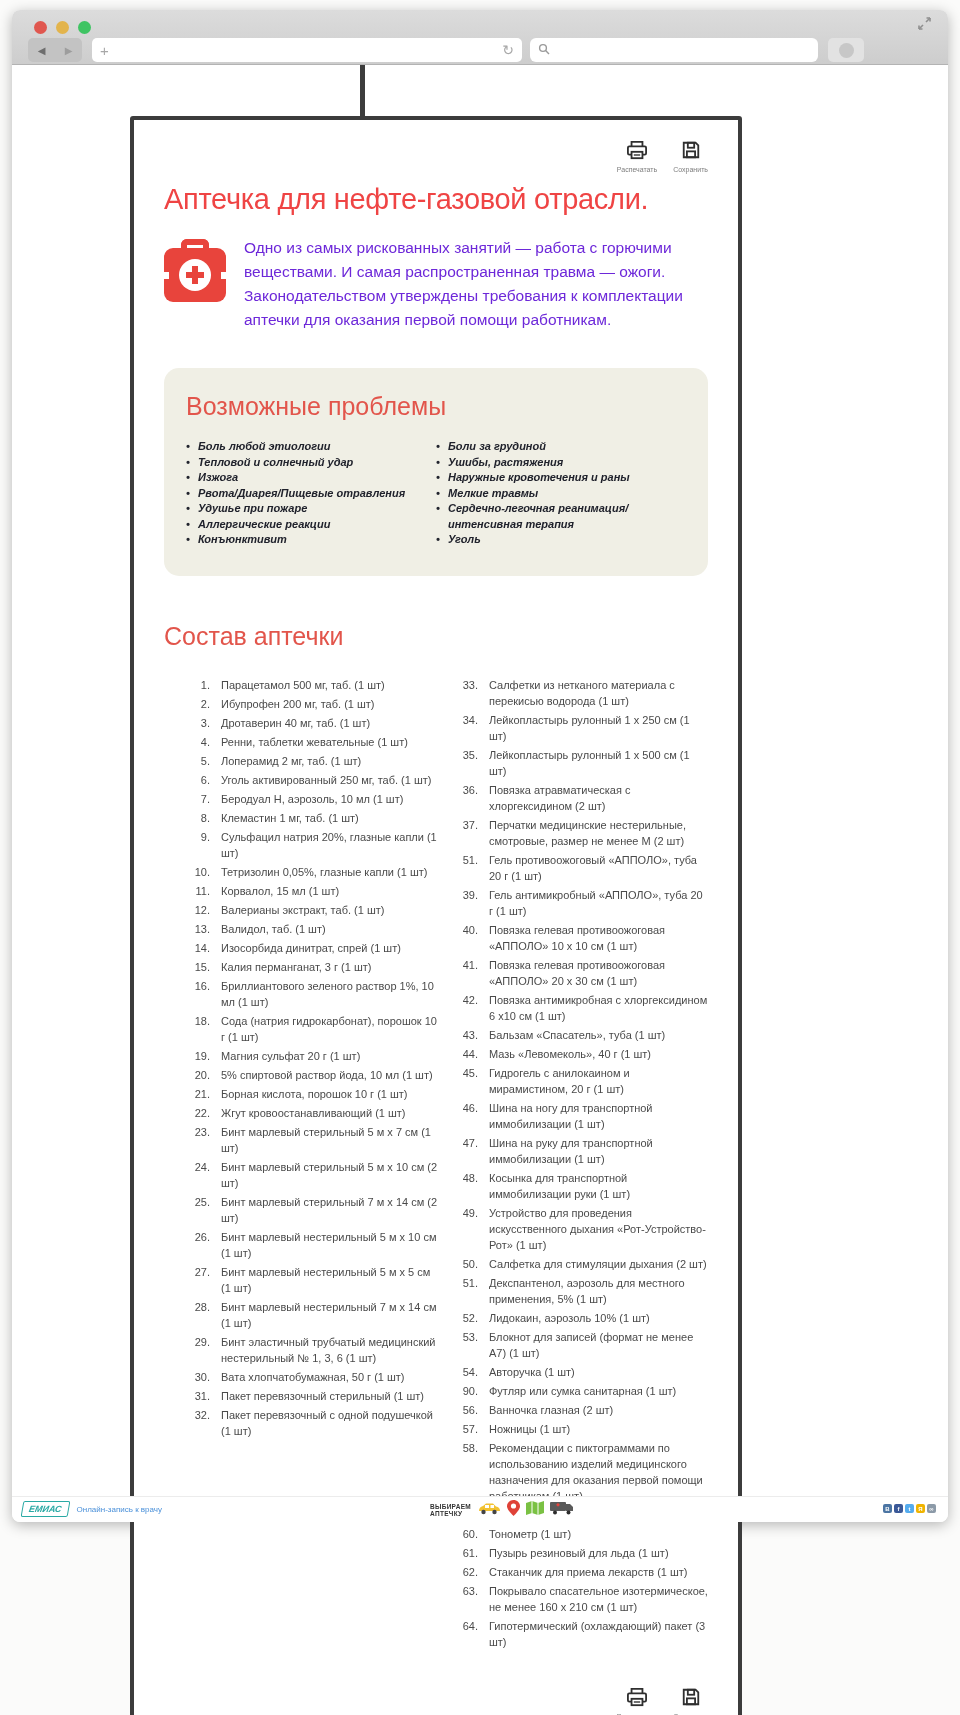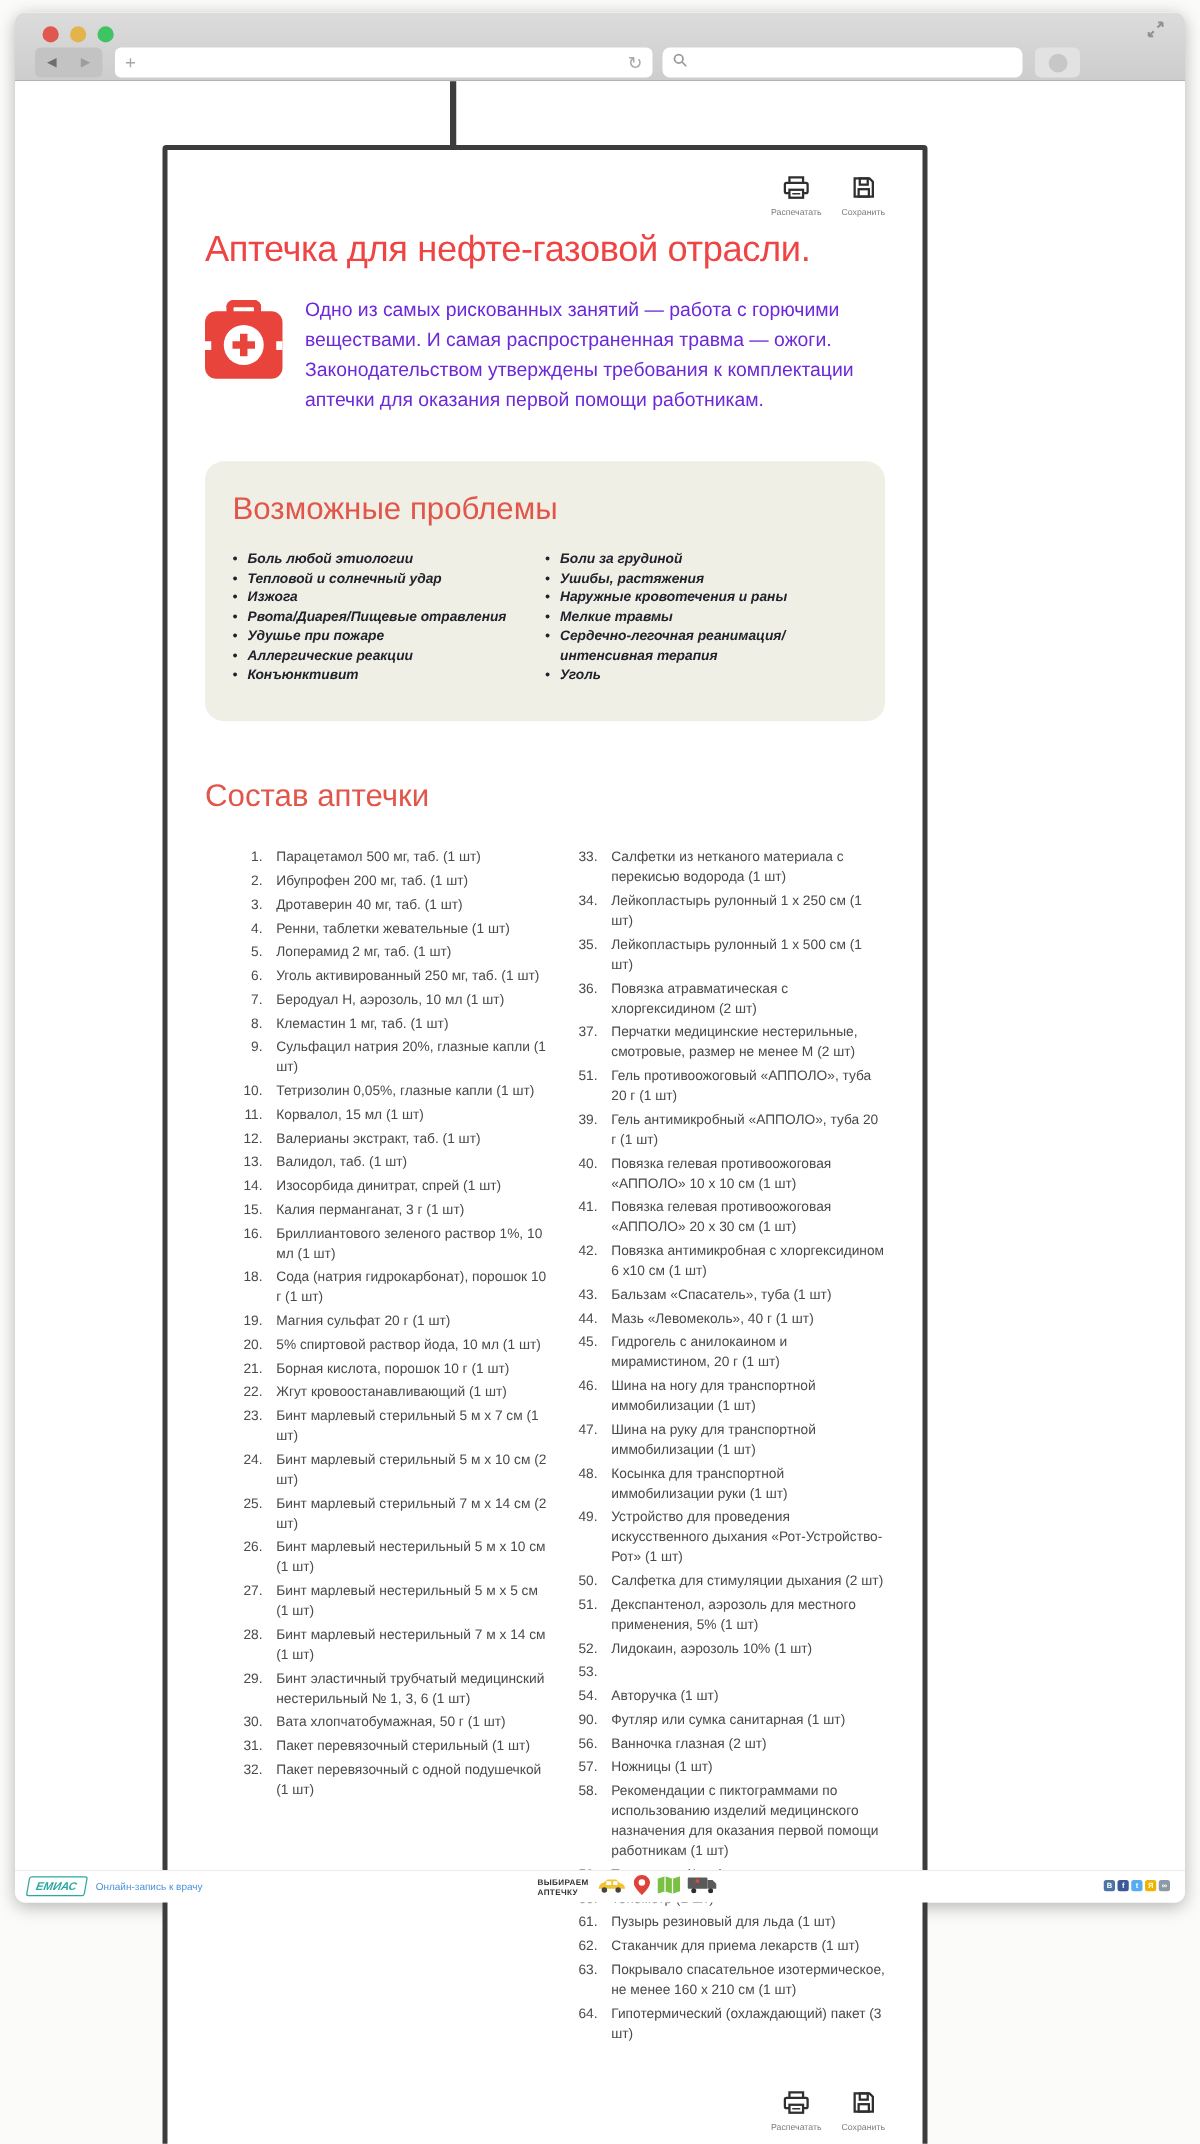--- a/index.html
+++ b/index.html
@@ -440,20 +440,21 @@
           <li class="kit-item">
             <span class="kit-num">51.</span>
             <span class="kit-text">Декспантенол, аэрозоль для местного применения, 5% (1 шт)</span>
           </li>
           <li class="kit-item">
             <span class="kit-num">52.</span>
             <span class="kit-text">Лидокаин, аэрозоль 10% (1 шт)</span>
           </li>
           <li class="kit-item">
             <span class="kit-num">53.</span>
+            <span class="kit-text">Блокнот для записей (формат не менее А7) (1 шт)</span>
           </li>
           <li class="kit-item">
             <span class="kit-num">54.</span>
             <span class="kit-text">Авторучка (1 шт)</span>
           </li>
           <li class="kit-item">
             <span class="kit-num">90.</span>
             <span class="kit-text">Футляр или сумка санитарная (1 шт)</span>
           </li>
           <li class="kit-item">

